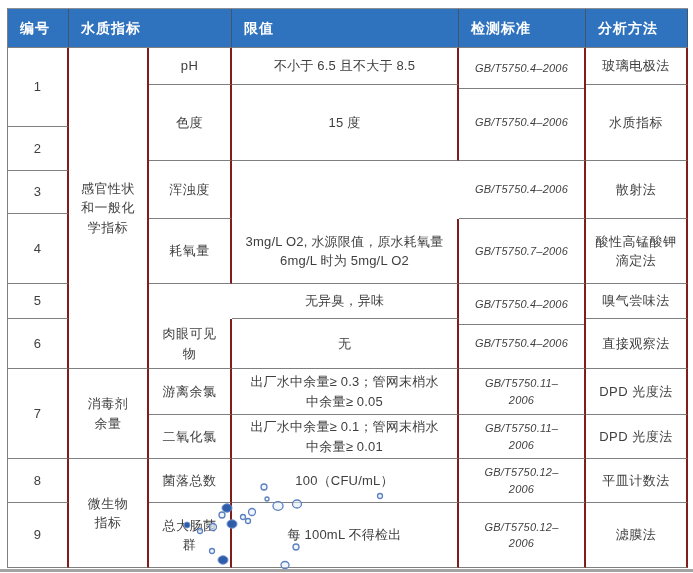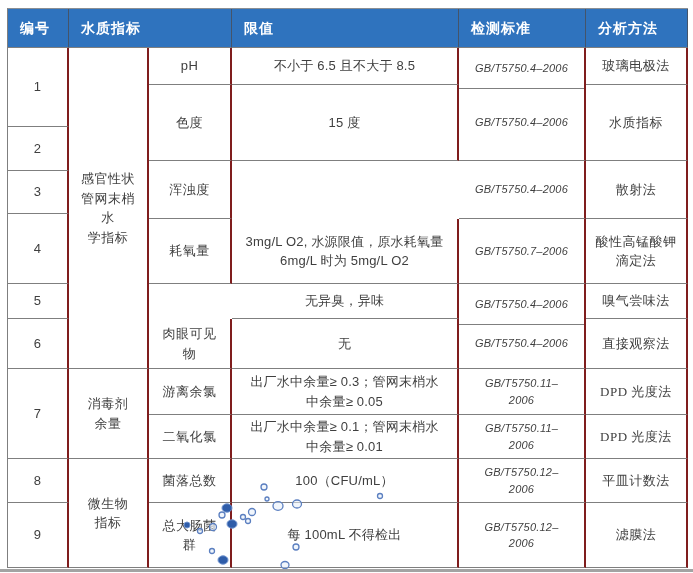--- a/index.html
+++ b/index.html
@@ -25,21 +25,21 @@
     padding:2px 10px;
   }
   .h{
     background:#2f73be;color:#ffffff;font-weight:700;font-size:14px;
     justify-content:flex-start;text-align:left;padding:2px 2px 2px 12px;
     border-right:1px solid #44546a;border-bottom:1px solid #7f7f7f;
     letter-spacing:1px;
   }
   .lim{padding:2px 5px;letter-spacing:0.2px;}
   .std{padding:20px 6px;letter-spacing:0.2px;font-size:11px;font-style:italic;}
-  .mth{padding:2px 6px;font-family:Liberation Serif, serif;}
+  .mth{padding:2px 6px;}
   .drops{position:absolute;left:170px;top:450px;pointer-events:none;}
   .bottom-bar{position:absolute;left:0;top:569px;width:693px;height:3px;background:#a3a3a3;}
 </style>
 </head>
 <body>
 
 <div class="page">
 
   <div class="tbl">
 
@@ -53,21 +53,21 @@
     <div class="c num" style="grid-area:4/1/6/2">2</div>
     <div class="c num" style="grid-area:6/1/7/2">3</div>
     <div class="c num" style="grid-area:7/1/9/2">4</div>
     <div class="c num" style="grid-area:9/1/10/2">5</div>
     <div class="c num" style="grid-area:10/1/11/2">6</div>
     <div class="c num" style="grid-area:11/1/13/2">7</div>
     <div class="c num" style="grid-area:13/1/14/2">8</div>
     <div class="c num" style="grid-area:14/1/15/2">9</div>
 
     <div class="c cat" style="grid-area:2/2/11/3">感官性状
-管网末梢水
+和一般化
 学指标</div>
     <div class="c cat" style="grid-area:11/2/13/3">消毒剂
 余量</div>
     <div class="c cat" style="grid-area:13/2/15/3">微生物
 指标</div>
 
     <div class="c" style="grid-area:2/3/3/4">pH</div>
     <div class="c lim" style="grid-area:2/4/3/5">不小于 6.5 且不大于 8.5</div>
     <div class="c std" style="grid-area:2/5/3/6">GB/T5750.4–2006</div>
     <div class="c mth" style="grid-area:2/6/3/7">玻璃电极法</div>

